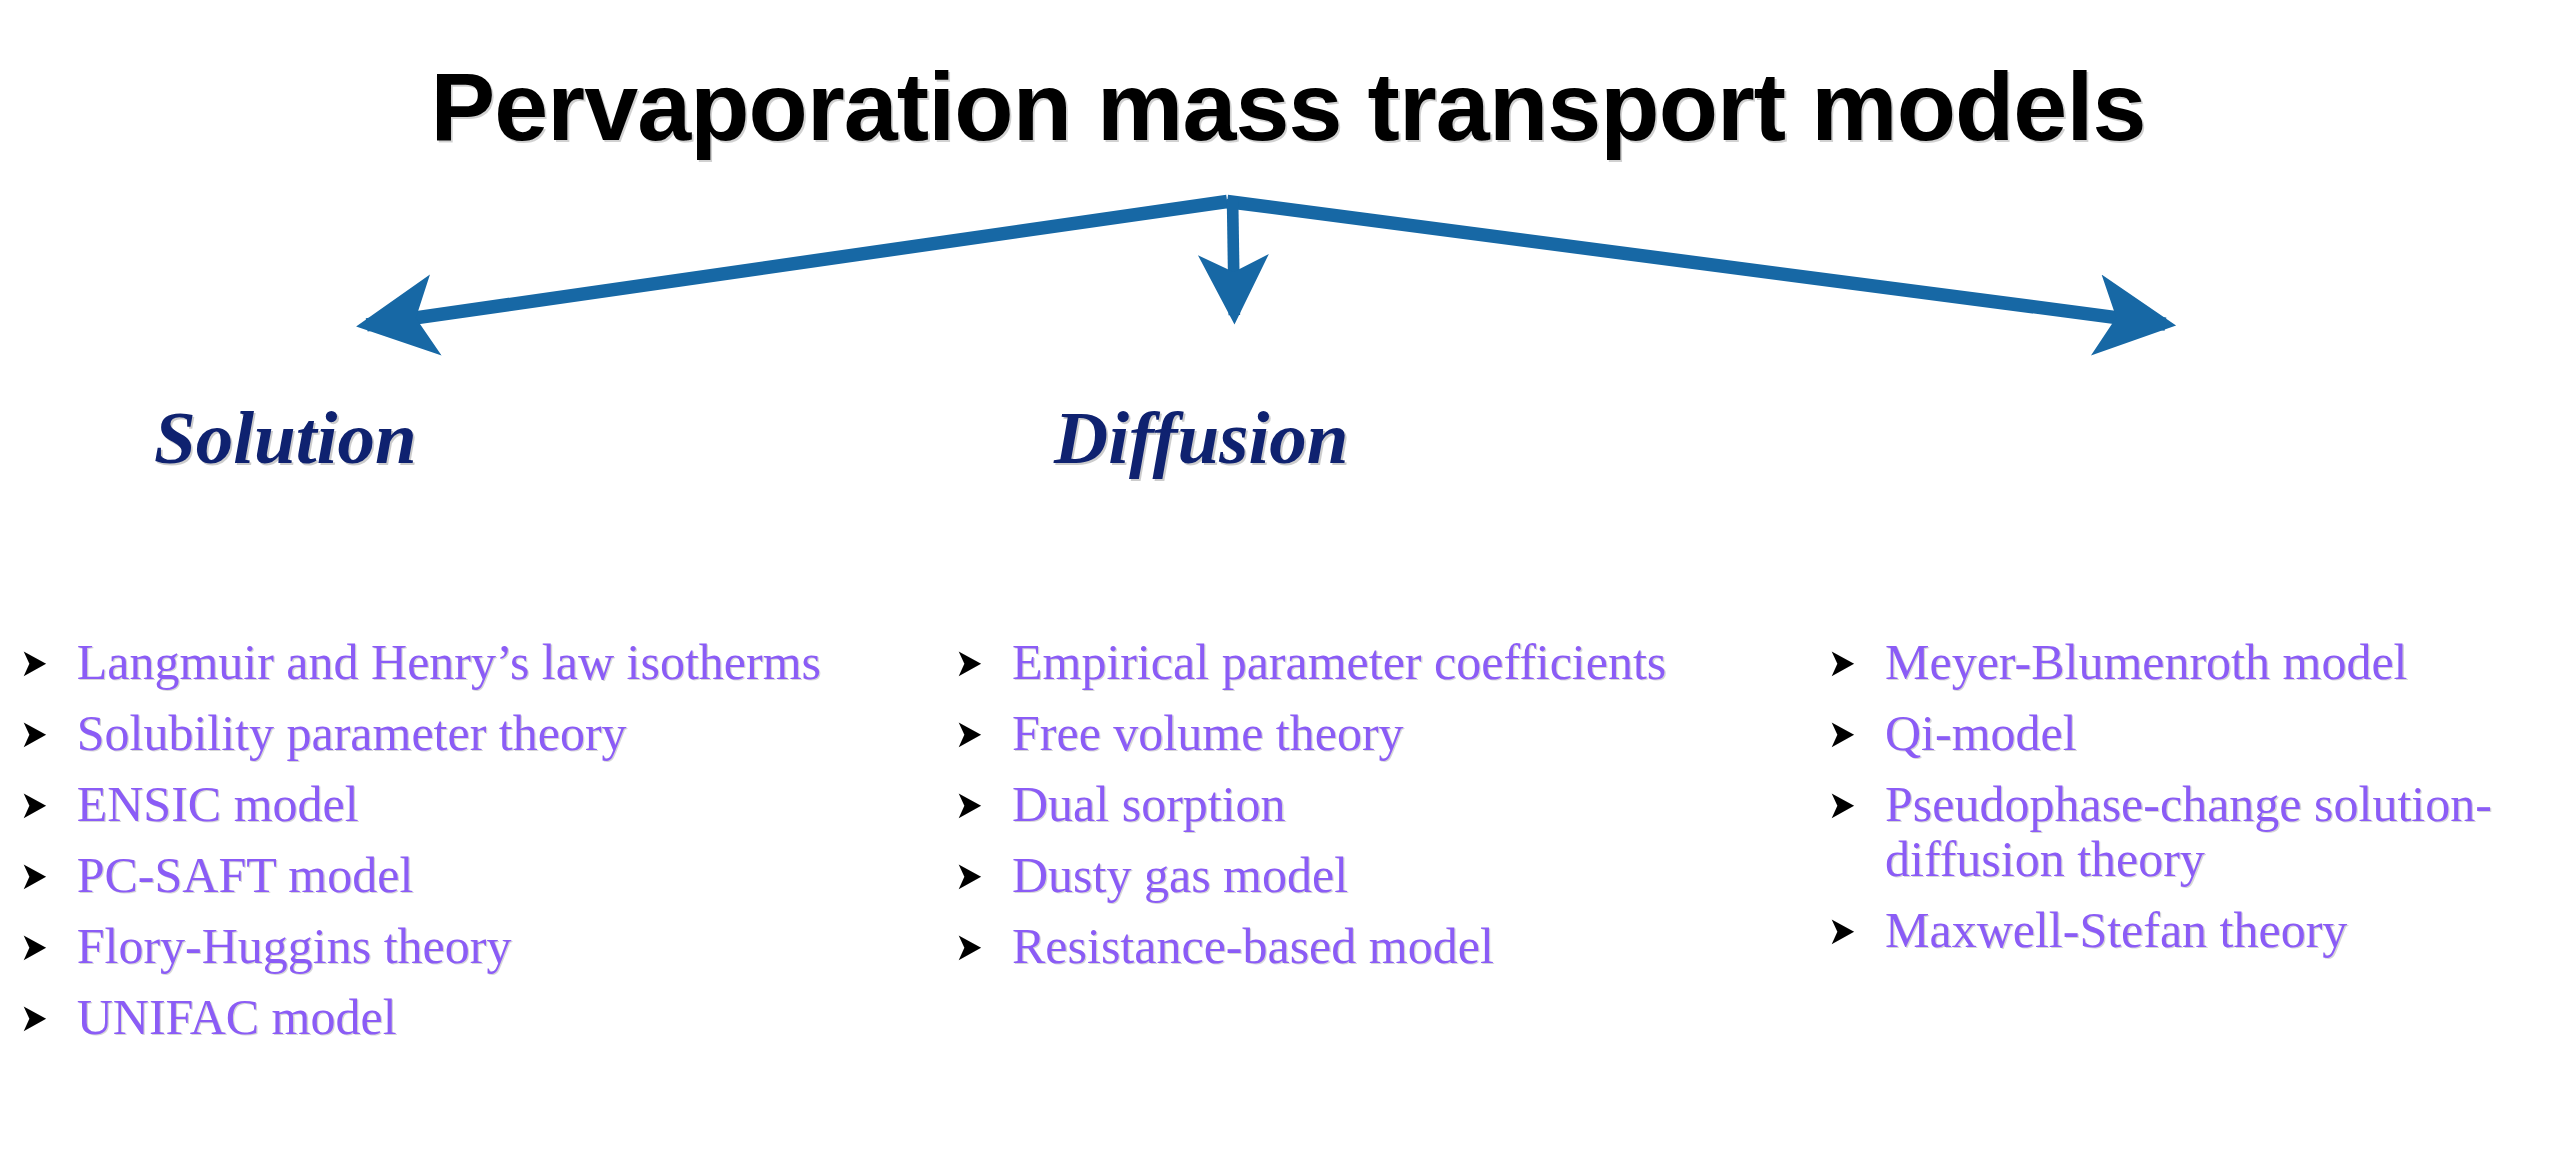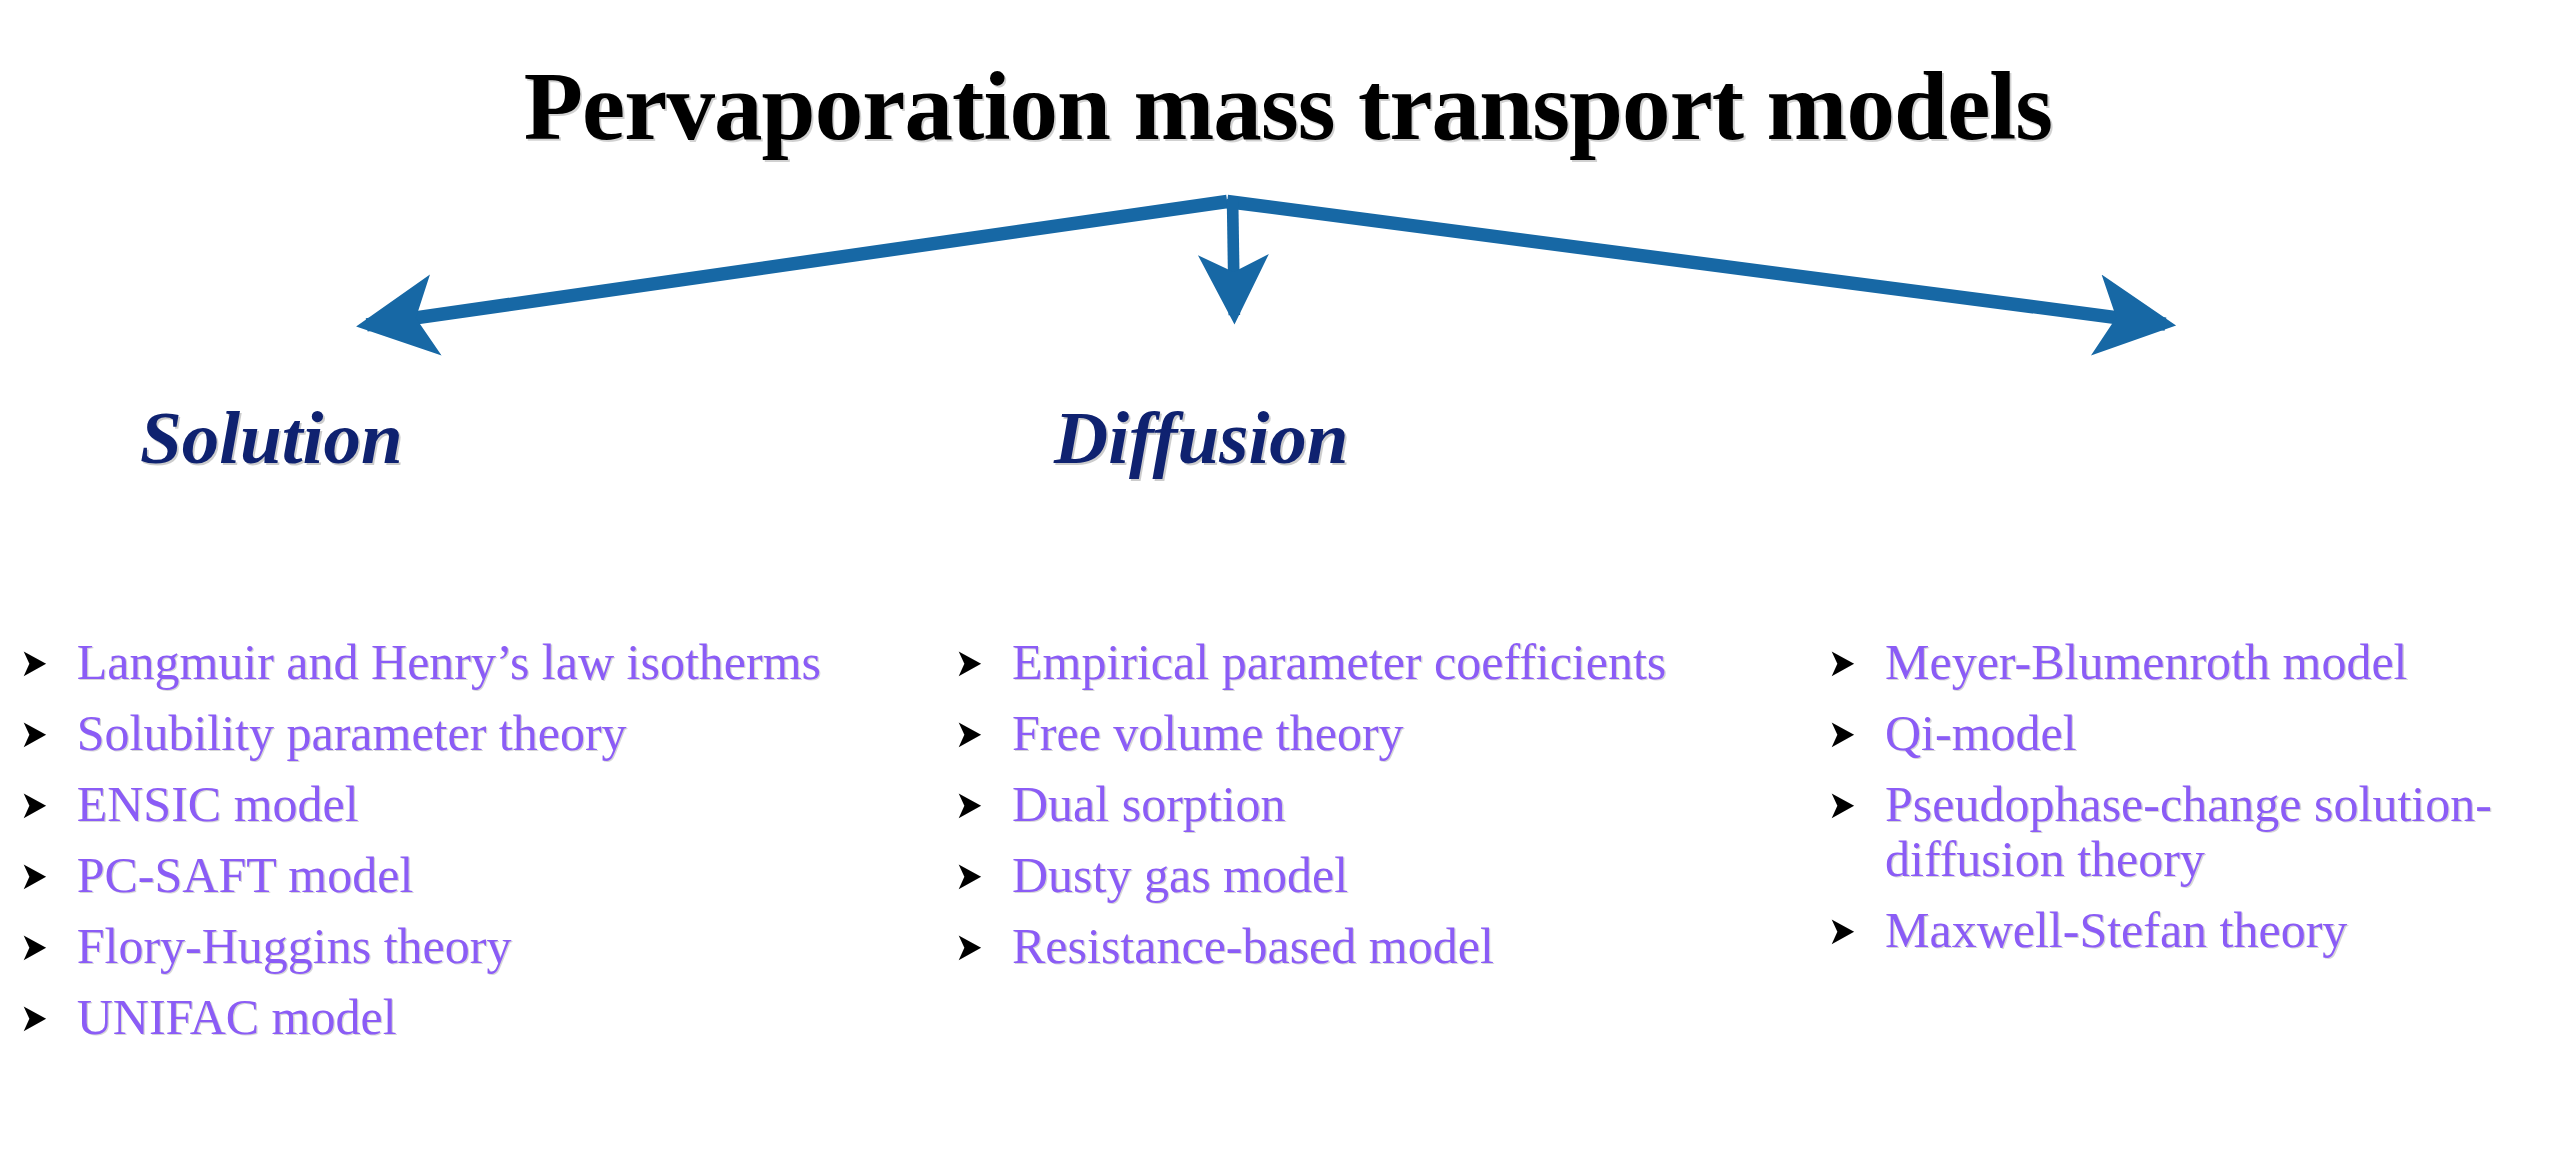--- a/index.html
+++ b/index.html
@@ -19,21 +19,21 @@
     overflow: hidden;
   }
 
   
   #title {
     position: absolute;
     left: 0;
     top: 55px;
     width: 2576px;
     text-align: center;
-    font-family: Liberation Serif, serif;
+    font-family: Liberation Sans, sans-serif;
     font-weight: bold;
     font-size: 97px;
     line-height: 1.08;
     color: #000000;
     letter-spacing: -0.9px;
     white-space: nowrap;
     text-shadow: 1.8px 1.8px 0 rgba(0,0,0,0.18);
   }
 
   
@@ -51,21 +51,21 @@
     position: absolute;
     font-family: "Liberation Serif", "DejaVu Serif", serif;
     font-weight: bold;
     font-style: italic;
     font-size: 75px;
     line-height: 1.18;
     color: #0F2270;
     white-space: nowrap;
     text-shadow: 1.8px 1.8px 0 rgba(0,0,0,0.20);
   }
-  #heading-solution { left: 140px;  top: 394px; text-align: center; }
+  #heading-solution { left: 154px;  top: 394px; text-align: center; }
   #heading-diffusion { left: 1054px; top: 394px; }
   #heading-transmembrane {
     left: 1875px;
     top: 351px;
     white-space: normal;
     width: 680px;
     text-align: left;
   }
   #heading-transmembrane .hl2 { display: block; margin-top: 16px; }
 

